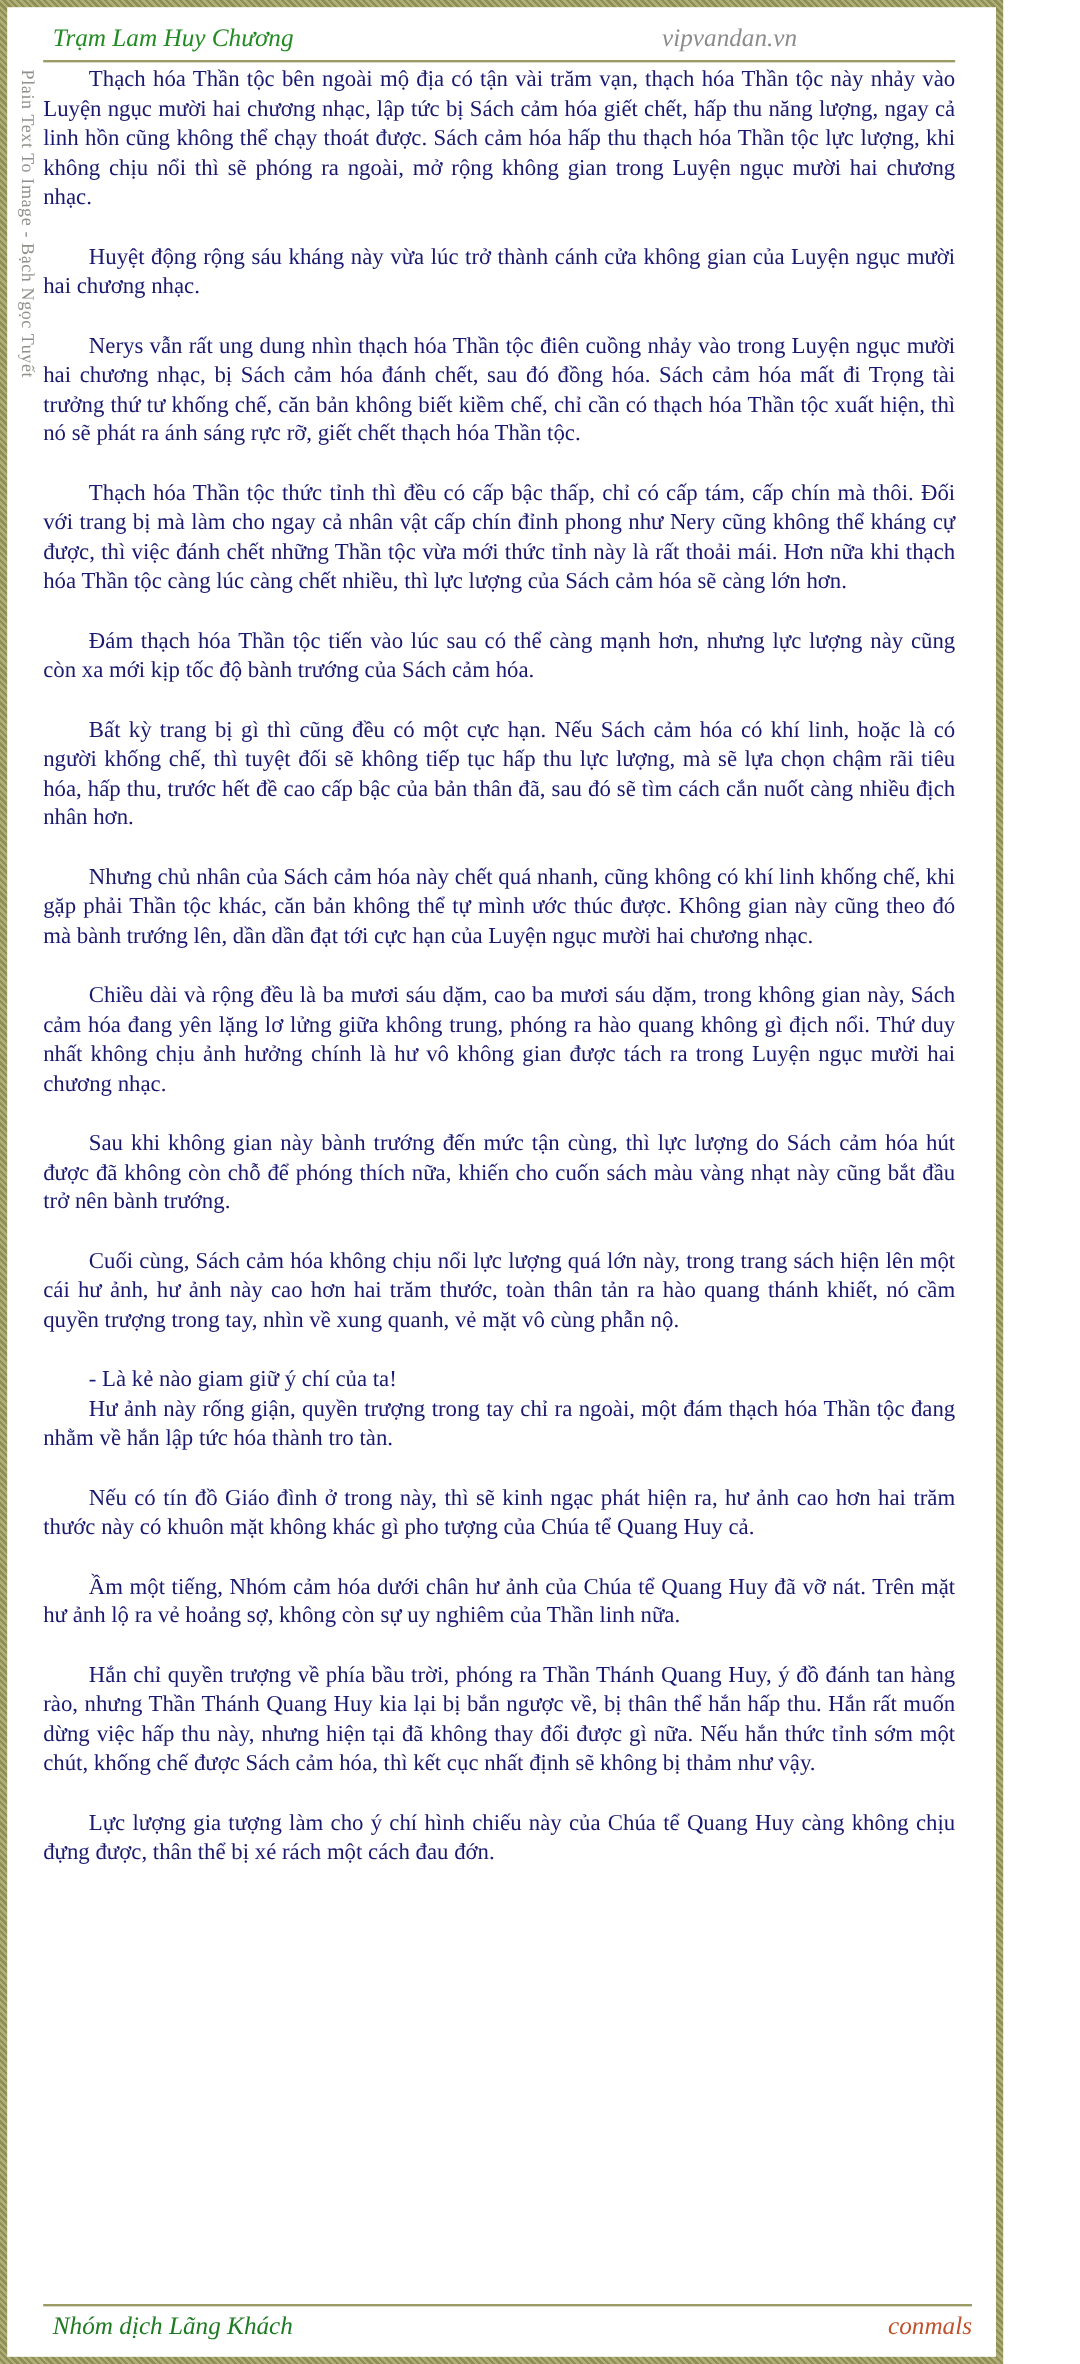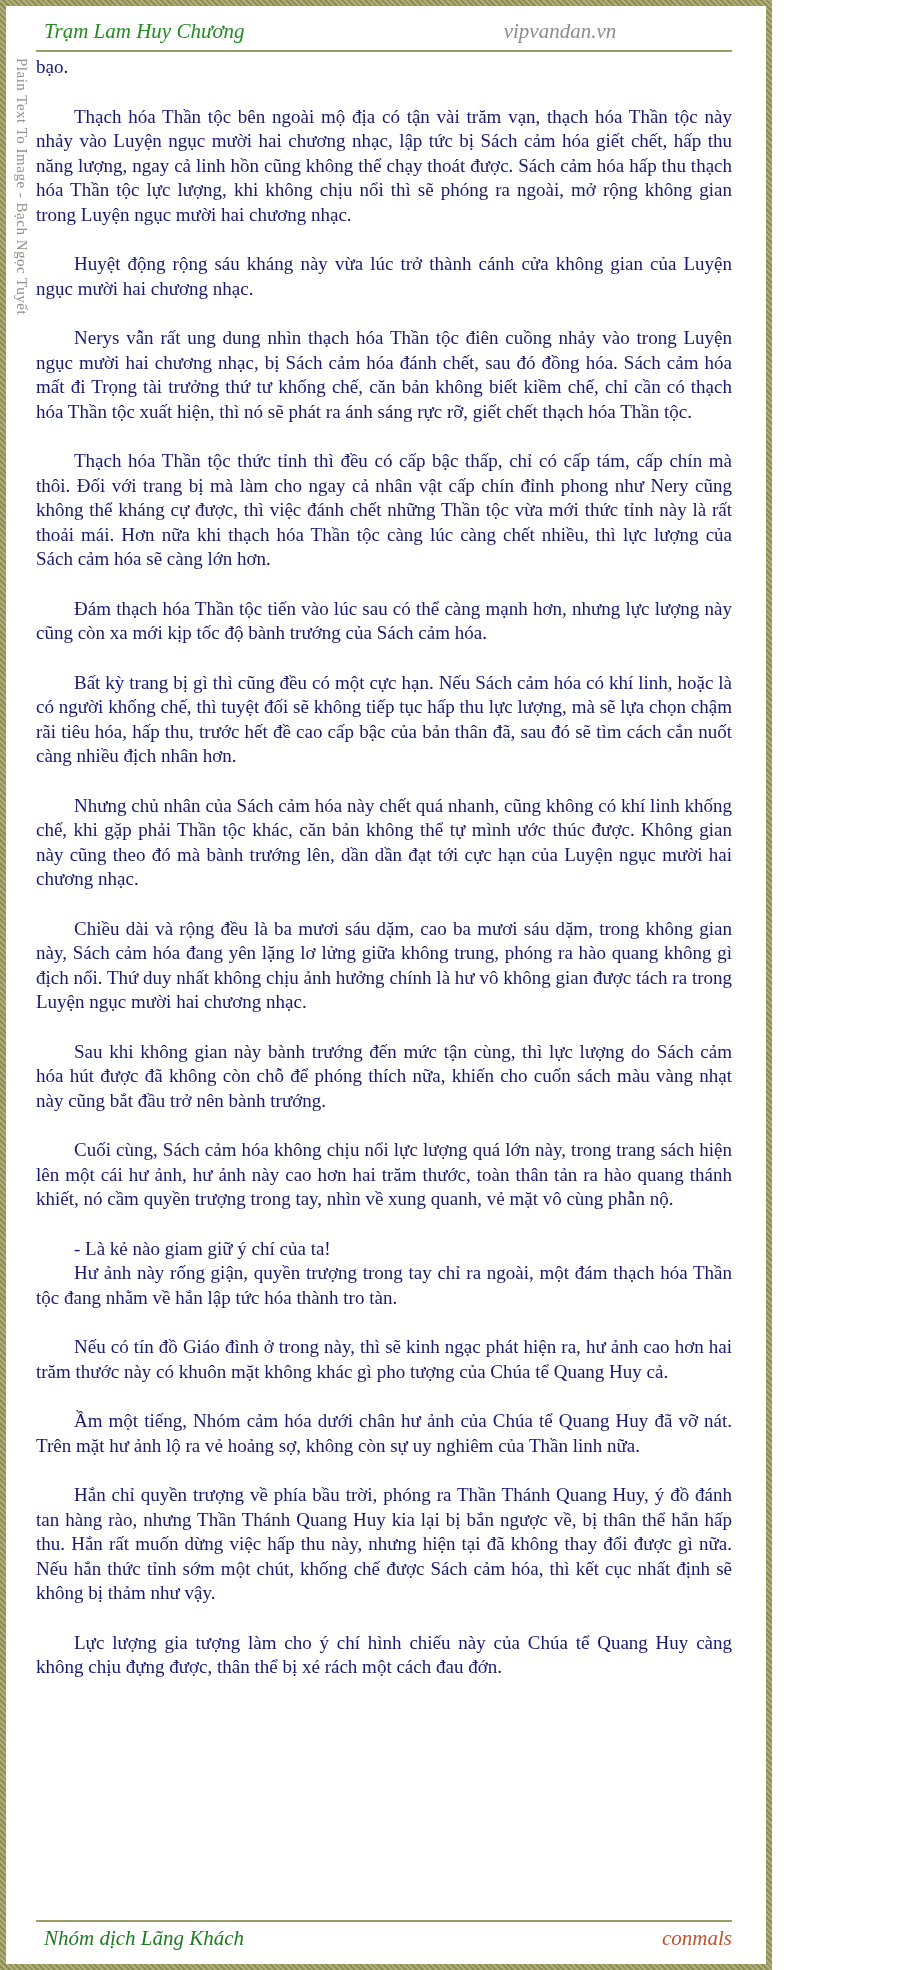--- a/index.html
+++ b/index.html
@@ -6,21 +6,21 @@
     --frame-a:#aeae78; --frame-b:#8e8e55;
     --text-color:#191970;
     --header-left:#228b22; --header-center:#8c8c8c; --header-right:#b2392e;
     --footer-left:#1e7b22; --footer-right:#c0522d;
     --rule:#9b9b66; --watermark:#90908c;
   }
   *{margin:0;padding:0;box-sizing:border-box;}
   html,body{background:#fff;}
   body{width:900px;font-family:"Liberation Serif","DejaVu Serif",serif;}
   .page-frame{
-    width:772px;height:1970px;
+    width:836px;height:1970px;
     background:repeating-linear-gradient(45deg,var(--frame-a) 0 2px,var(--frame-b) 2px 4px);
     padding:6px;
   }
   .page{
     background:#fff;width:100%;height:100%;
     position:relative;
     padding:10px 34px 0 30px;
   }
   .header-row{
     display:flex;align-items:baseline;
@@ -42,21 +42,21 @@
   .content p.para.no-indent{text-indent:0;}
   .content p.para.tight{margin-bottom:0;}
   .watermark{
     position:absolute;left:24px;top:52px;
     transform:rotate(90deg);transform-origin:0 0;
     white-space:nowrap;
     color:var(--watermark);
     font-size:15px;letter-spacing:.5px;
   }
   .footer{
-    position:absolute;left:30px;right:34px;bottom:10px;
+    position:absolute;left:30px;right:20px;bottom:10px;
   }
   .footer-row{
     display:flex;justify-content:space-between;align-items:baseline;
     font-style:italic;font-size:21px;line-height:32px;
     padding-left:8px;
   }
   .f-left{color:var(--footer-left);}
   .f-right{color:var(--footer-right);}
 </style>
 </head>
@@ -68,21 +68,20 @@
     <div class="header-row">
       <span class="cell h-left">Trạm Lam Huy Chương</span>
       <span class="cell h-center">vipvandan.vn</span>
     </div>
 
     <hr class="rule">
 
     <div class="watermark">Plain Text To Image - Bạch Ngọc Tuyết</div>
 
     <div class="content">
-        <p class="para no-indent">bạo.</p>
         <p class="para">Thạch hóa Thần tộc bên ngoài mộ địa có tận vài trăm vạn, thạch hóa Thần tộc này nhảy vào Luyện ngục mười hai chương nhạc, lập tức bị Sách cảm hóa giết chết, hấp thu năng lượng, ngay cả linh hồn cũng không thể chạy thoát được. Sách cảm hóa hấp thu thạch hóa Thần tộc lực lượng, khi không chịu nổi thì sẽ phóng ra ngoài, mở rộng không gian trong Luyện ngục mười hai chương nhạc.</p>
         <p class="para">Huyệt động rộng sáu kháng này vừa lúc trở thành cánh cửa không gian của Luyện ngục mười hai chương nhạc.</p>
         <p class="para">Nerys vẫn rất ung dung nhìn thạch hóa Thần tộc điên cuồng nhảy vào trong Luyện ngục mười hai chương nhạc, bị Sách cảm hóa đánh chết, sau đó đồng hóa. Sách cảm hóa mất đi Trọng tài trưởng thứ tư khống chế, căn bản không biết kiềm chế, chỉ cần có thạch hóa Thần tộc xuất hiện, thì nó sẽ phát ra ánh sáng rực rỡ, giết chết thạch hóa Thần tộc.</p>
         <p class="para">Thạch hóa Thần tộc thức tỉnh thì đều có cấp bậc thấp, chỉ có cấp tám, cấp chín mà thôi. Đối với trang bị mà làm cho ngay cả nhân vật cấp chín đỉnh phong như Nery cũng không thể kháng cự được, thì việc đánh chết những Thần tộc vừa mới thức tỉnh này là rất thoải mái. Hơn nữa khi thạch hóa Thần tộc càng lúc càng chết nhiều, thì lực lượng của Sách cảm hóa sẽ càng lớn hơn.</p>
         <p class="para">Đám thạch hóa Thần tộc tiến vào lúc sau có thể càng mạnh hơn, nhưng lực lượng này cũng còn xa mới kịp tốc độ bành trướng của Sách cảm hóa.</p>
         <p class="para">Bất kỳ trang bị gì thì cũng đều có một cực hạn. Nếu Sách cảm hóa có khí linh, hoặc là có người khống chế, thì tuyệt đối sẽ không tiếp tục hấp thu lực lượng, mà sẽ lựa chọn chậm rãi tiêu hóa, hấp thu, trước hết đề cao cấp bậc của bản thân đã, sau đó sẽ tìm cách cắn nuốt càng nhiều địch nhân hơn.</p>
         <p class="para">Nhưng chủ nhân của Sách cảm hóa này chết quá nhanh, cũng không có khí linh khống chế, khi gặp phải Thần tộc khác, căn bản không thể tự mình ước thúc được. Không gian này cũng theo đó mà bành trướng lên, dần dần đạt tới cực hạn của Luyện ngục mười hai chương nhạc.</p>
         <p class="para">Chiều dài và rộng đều là ba mươi sáu dặm, cao ba mươi sáu dặm, trong không gian này, Sách cảm hóa đang yên lặng lơ lửng giữa không trung, phóng ra hào quang không gì địch nổi. Thứ duy nhất không chịu ảnh hưởng chính là hư vô không gian được tách ra trong Luyện ngục mười hai chương nhạc.</p>
         <p class="para">Sau khi không gian này bành trướng đến mức tận cùng, thì lực lượng do Sách cảm hóa hút được đã không còn chỗ để phóng thích nữa, khiến cho cuốn sách màu vàng nhạt này cũng bắt đầu trở nên bành trướng.</p>
         <p class="para">Cuối cùng, Sách cảm hóa không chịu nổi lực lượng quá lớn này, trong trang sách hiện lên một cái hư ảnh, hư ảnh này cao hơn hai trăm thước, toàn thân tản ra hào quang thánh khiết, nó cầm quyền trượng trong tay, nhìn về xung quanh, vẻ mặt vô cùng phẫn nộ.</p>

